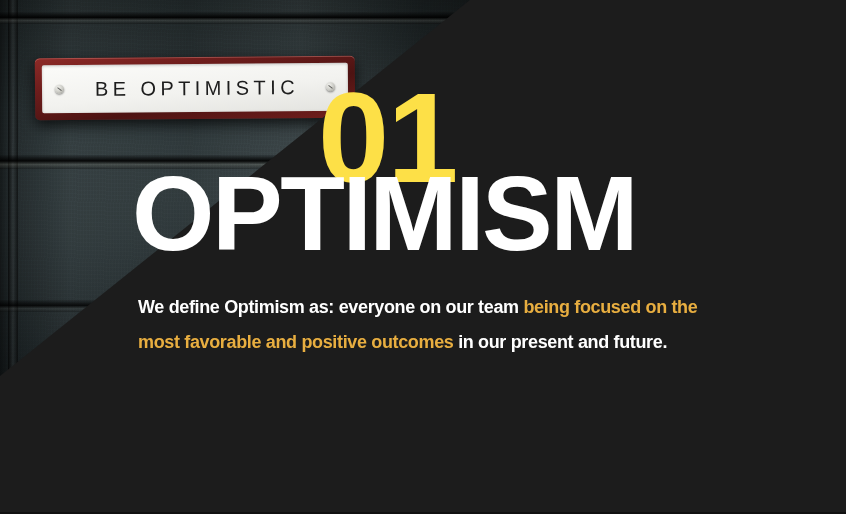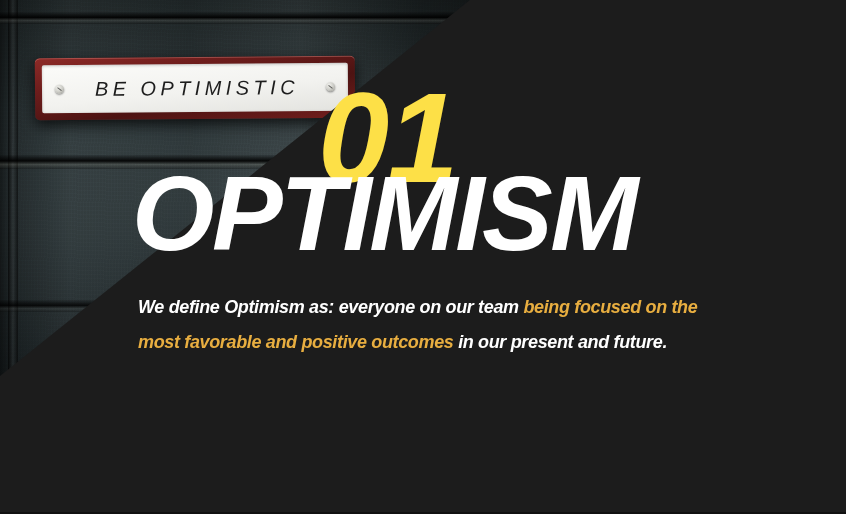--- a/index.html
+++ b/index.html
@@ -8,21 +8,20 @@
     padding: 0;
     background: #111;
   }
   #slide {
     position: relative;
     width: 846px;
     height: 512px;
     overflow: hidden;
     background: #1c1c1c;
     font-family: "Liberation Sans", sans-serif;
-    font-style: italic;
     -webkit-font-smoothing: antialiased;
   }
 
   
   .photo {
     position: absolute;
     inset: 0;
     background-color: #222a2b;
     background-image:
       

